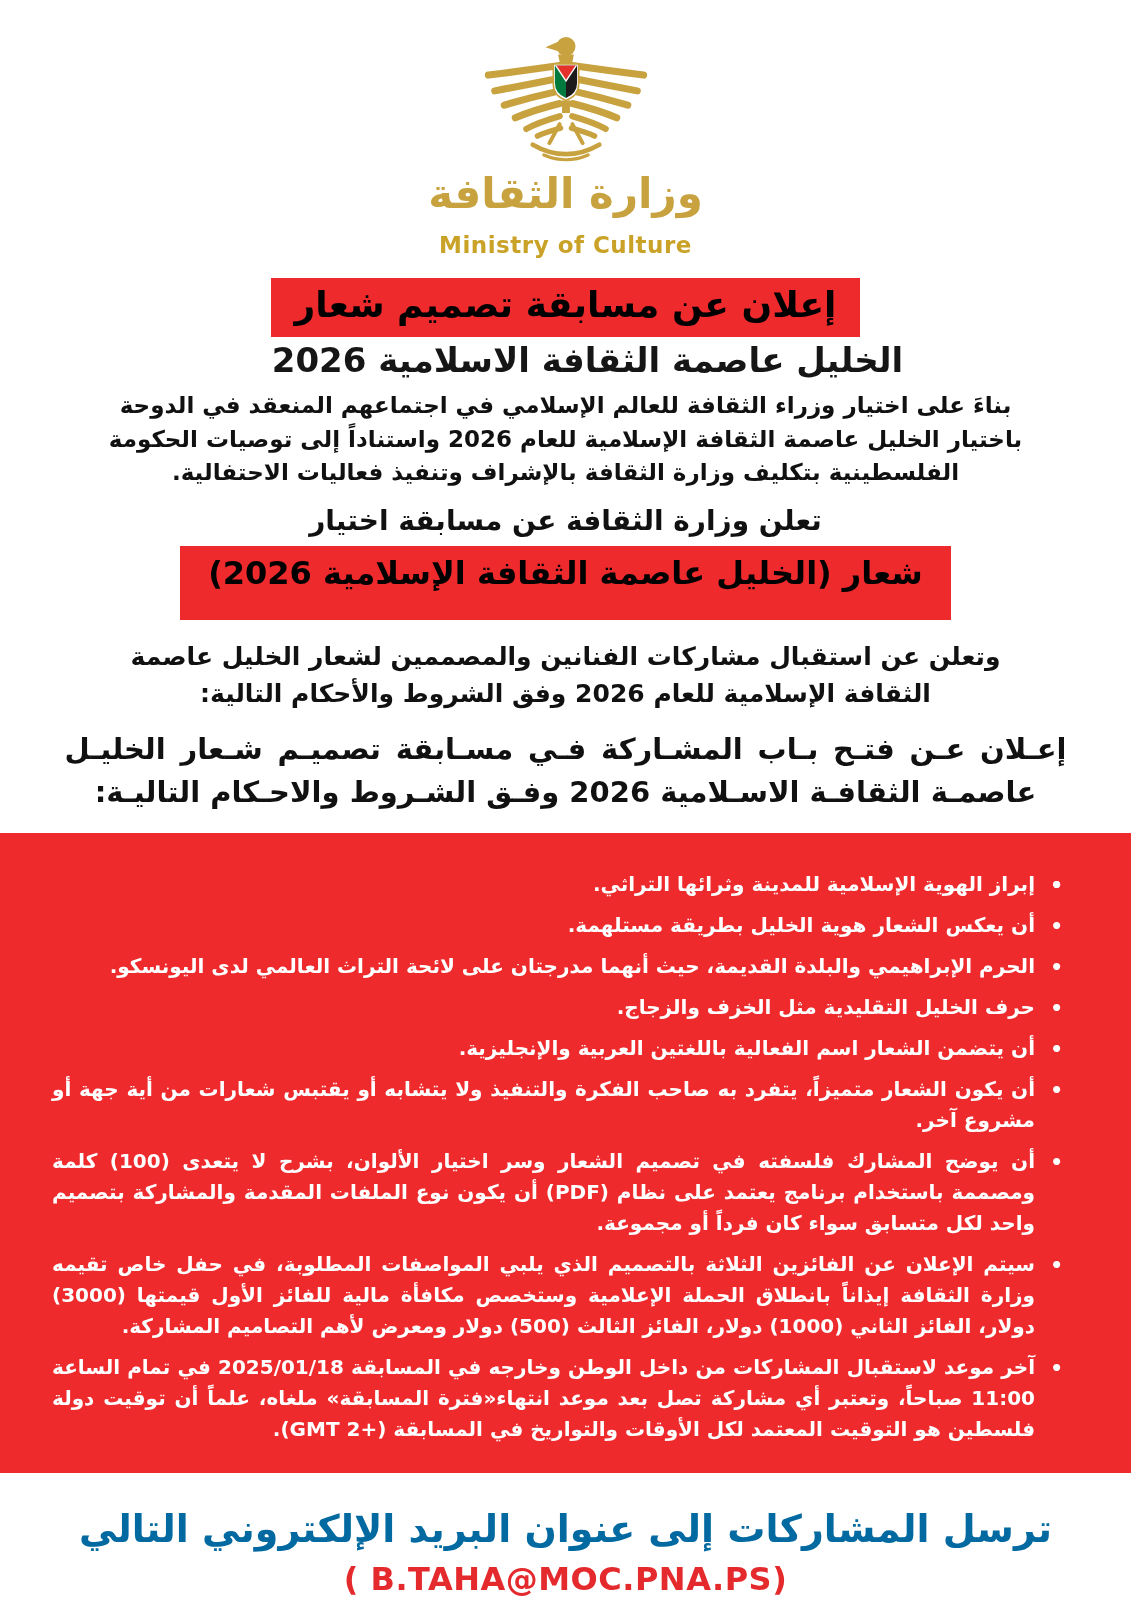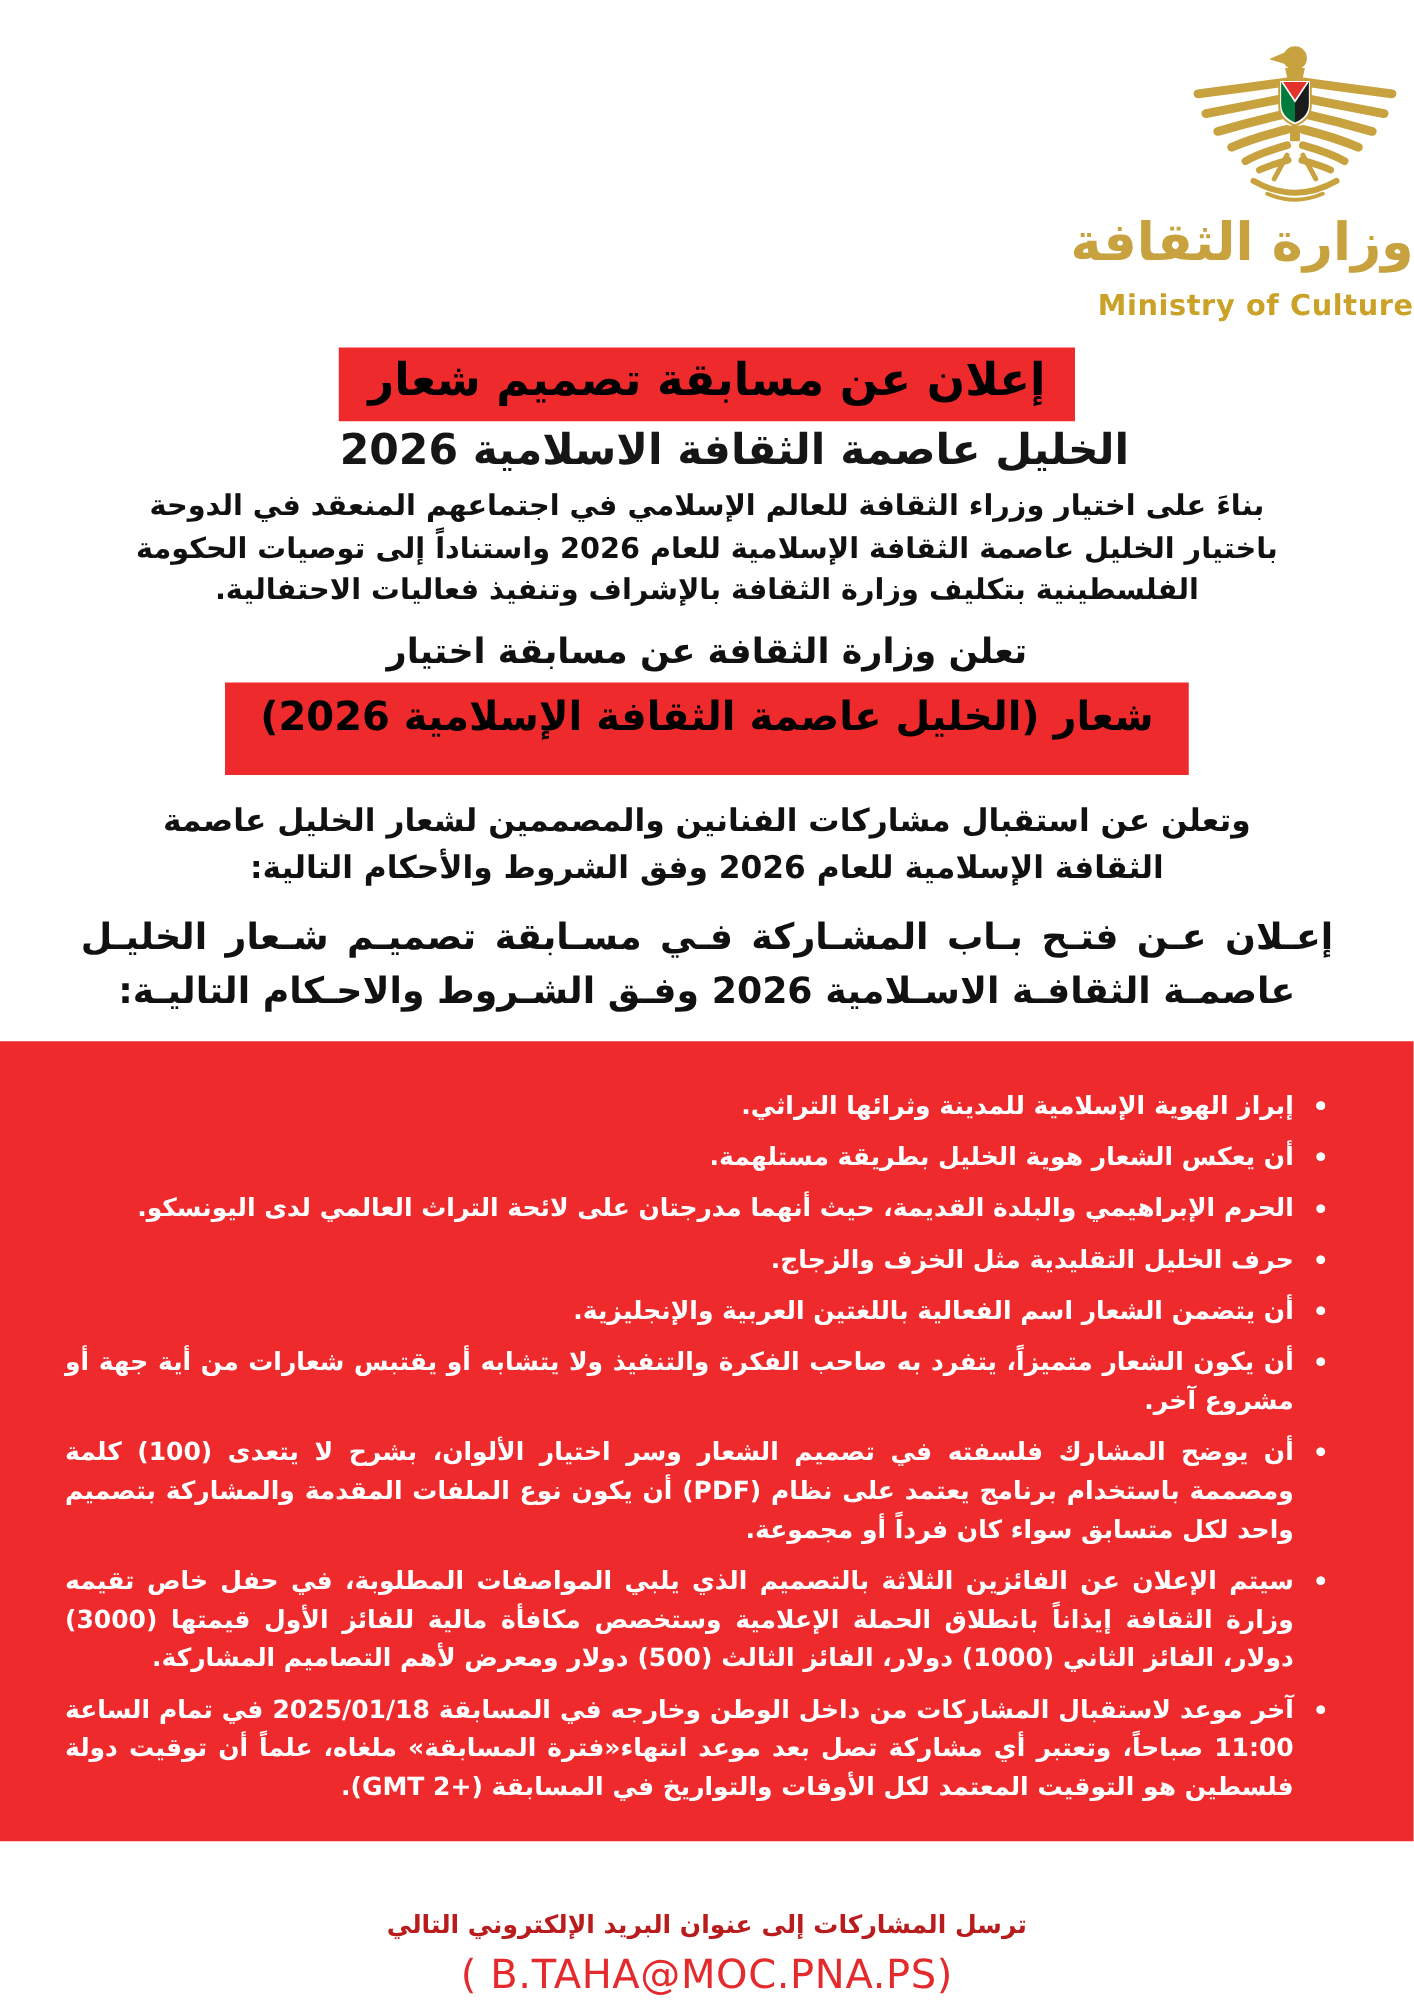--- a/index.html
+++ b/index.html
@@ -3,21 +3,21 @@
 <meta charset="utf-8">
 <style>
   * { margin:0; padding:0; box-sizing:border-box; }
   body { background:#ffffff; font-family:"DejaVu Sans", sans-serif; }
   .page {
     position:relative; width:1131px; height:1600px; margin:0 auto;
     background:#ffffff; overflow:hidden; direction:rtl; text-align:center;
     padding-top:24px;
   }
   
-  .logo-block { text-align:right; }
+  .logo-block { text-align:center; }
   .logo-calligraphy {
     font-size:42px; font-weight:bold; color:#C7A23F; margin-top:-6px;
     line-height:1.15;
   }
   .logo-en {
     font-size:23px; font-weight:bold; color:#C9A227; letter-spacing:.5px;
     margin-top:14px; direction:ltr;
   }
   
   .banner {
@@ -49,23 +49,23 @@
   .terms-list { list-style:none; }
   .terms-list li {
     position:relative; padding-right:32px; color:#ffffff; font-weight:bold;
     font-size:20px; line-height:1.55; margin-bottom:10px;
     text-align:justify; text-align-last:right;
   }
   .dot {
     position:absolute; right:4px; top:1px; color:#ffffff; font-size:20px;
   }
   
-  .send-line { margin-top:54px; font-size:20px; font-weight:bold; color:#b91c1c; }
+  .send-line { margin-top:34px; font-size:38px; font-weight:bold; color:#0369a1; }
   .email-line {
-    margin-top:9px; font-size:32px; font-weight:normal; color:#E42A2C;
+    margin-top:9px; font-size:32px; font-weight:bold; color:#E42A2C;
     direction:ltr; letter-spacing:.5px;
   }
 </style>
 </head>
 <body>
 
 <div class="page">
 
   <div class="logo-block">
     <svg width="190" height="148" viewBox="0 0 240 186" aria-hidden="true">

